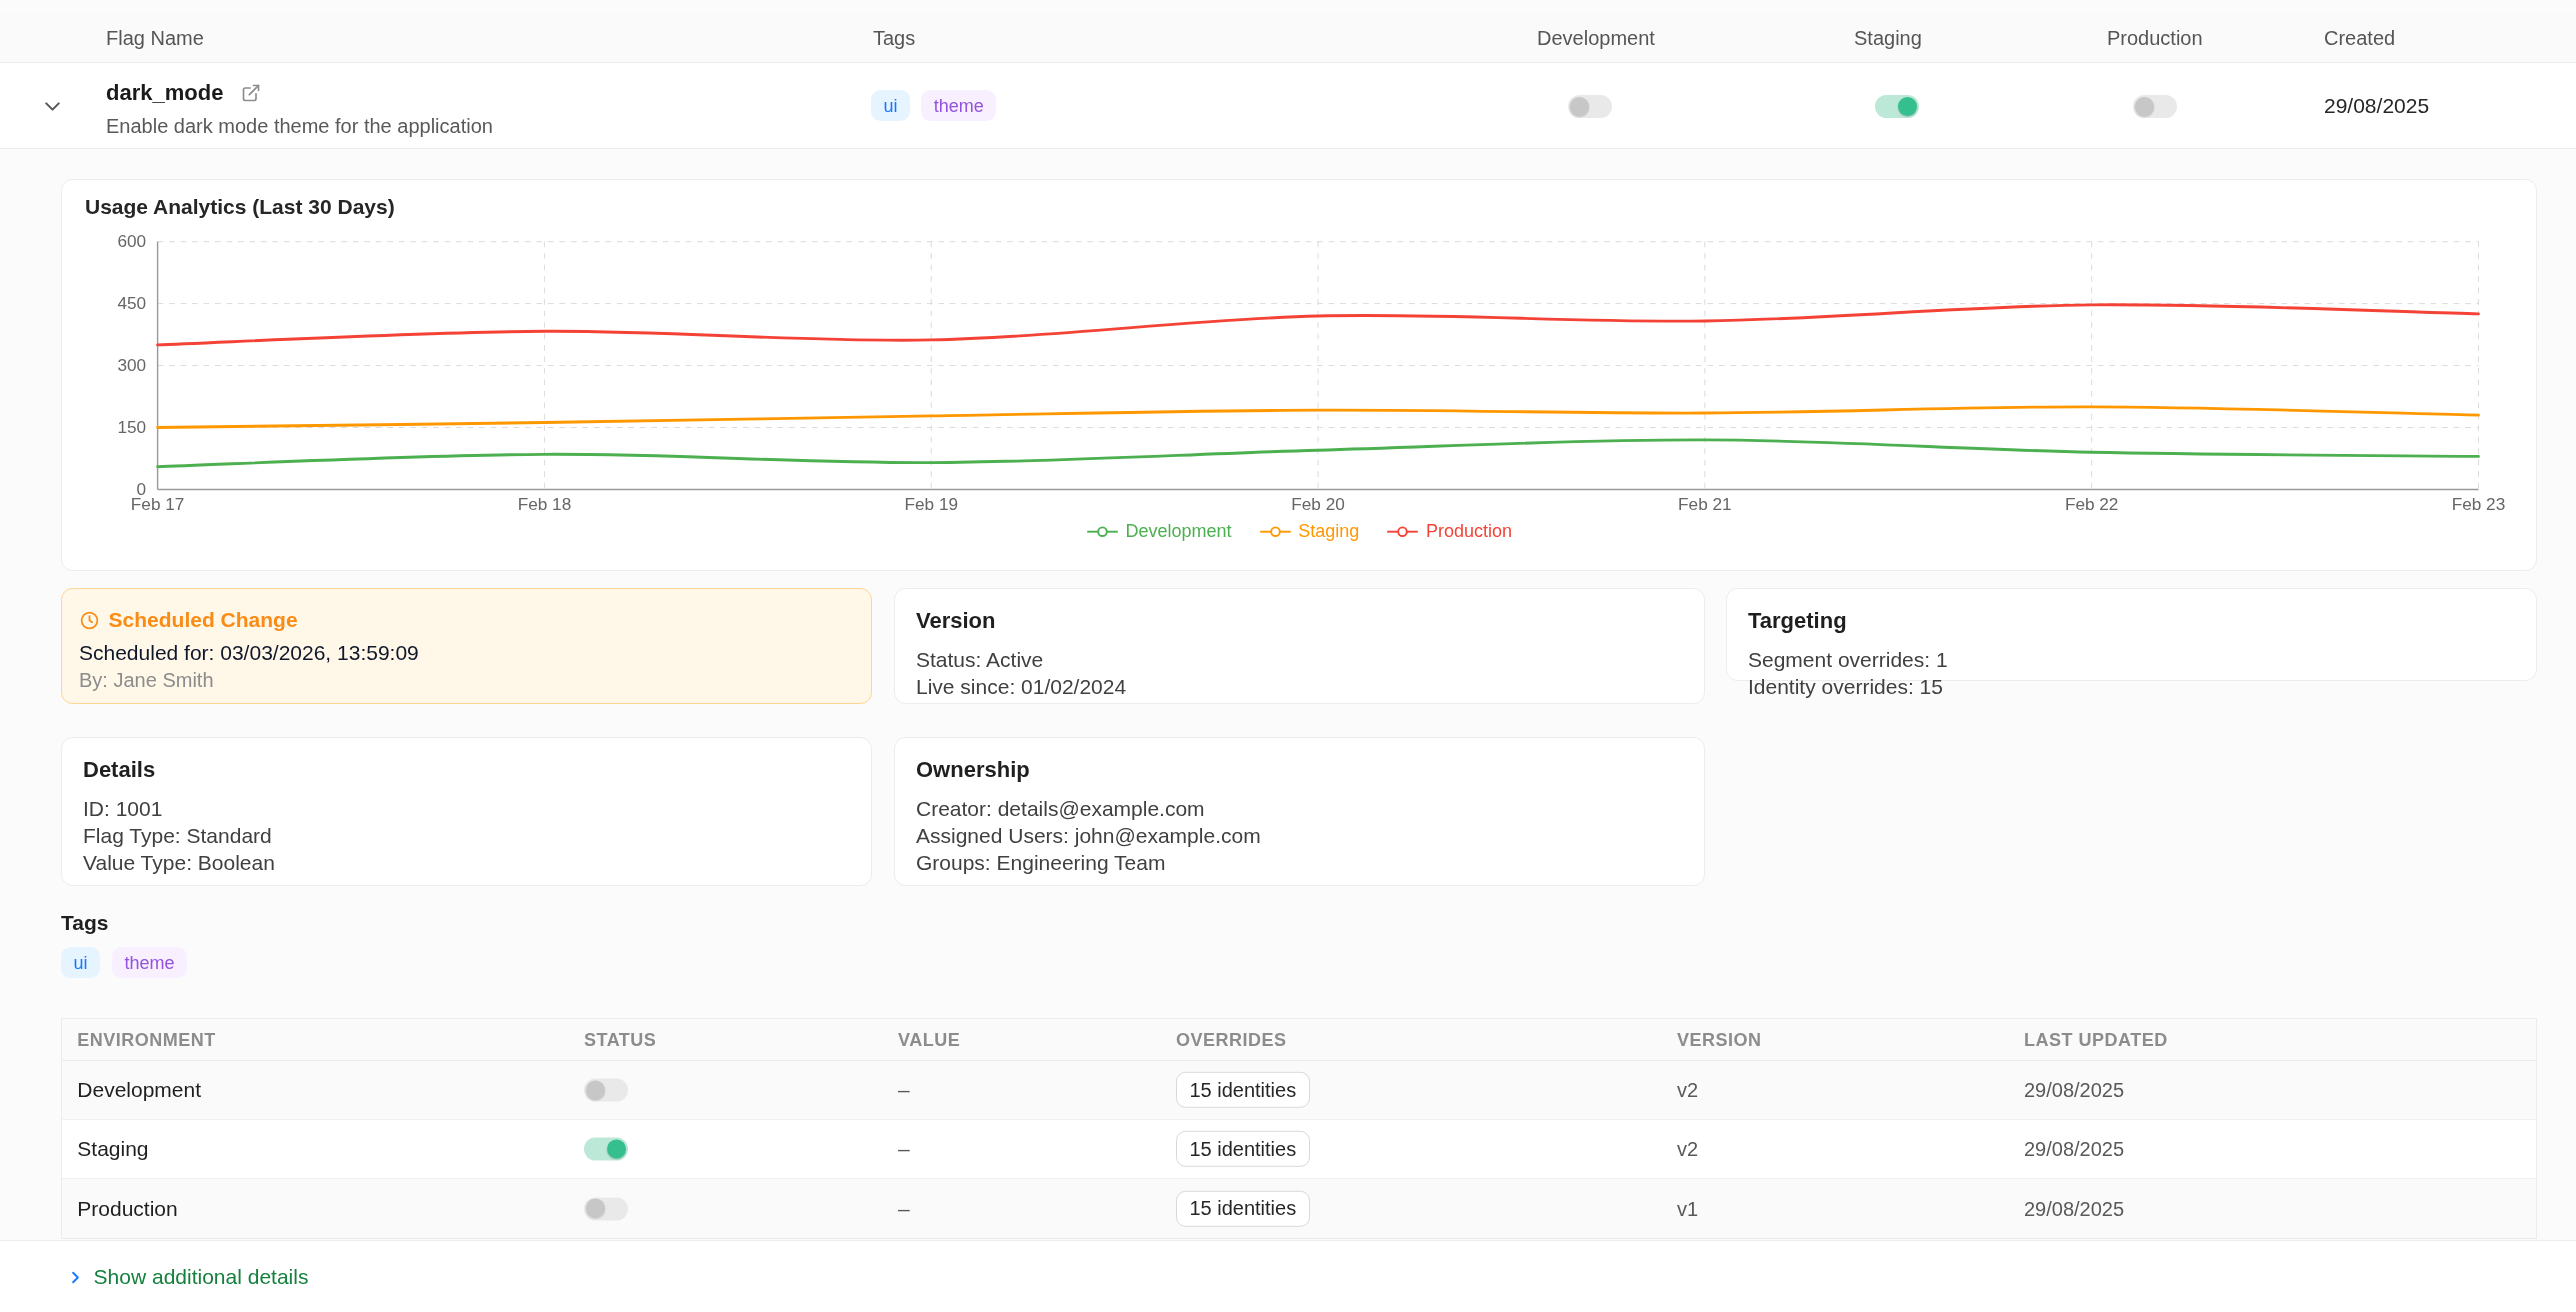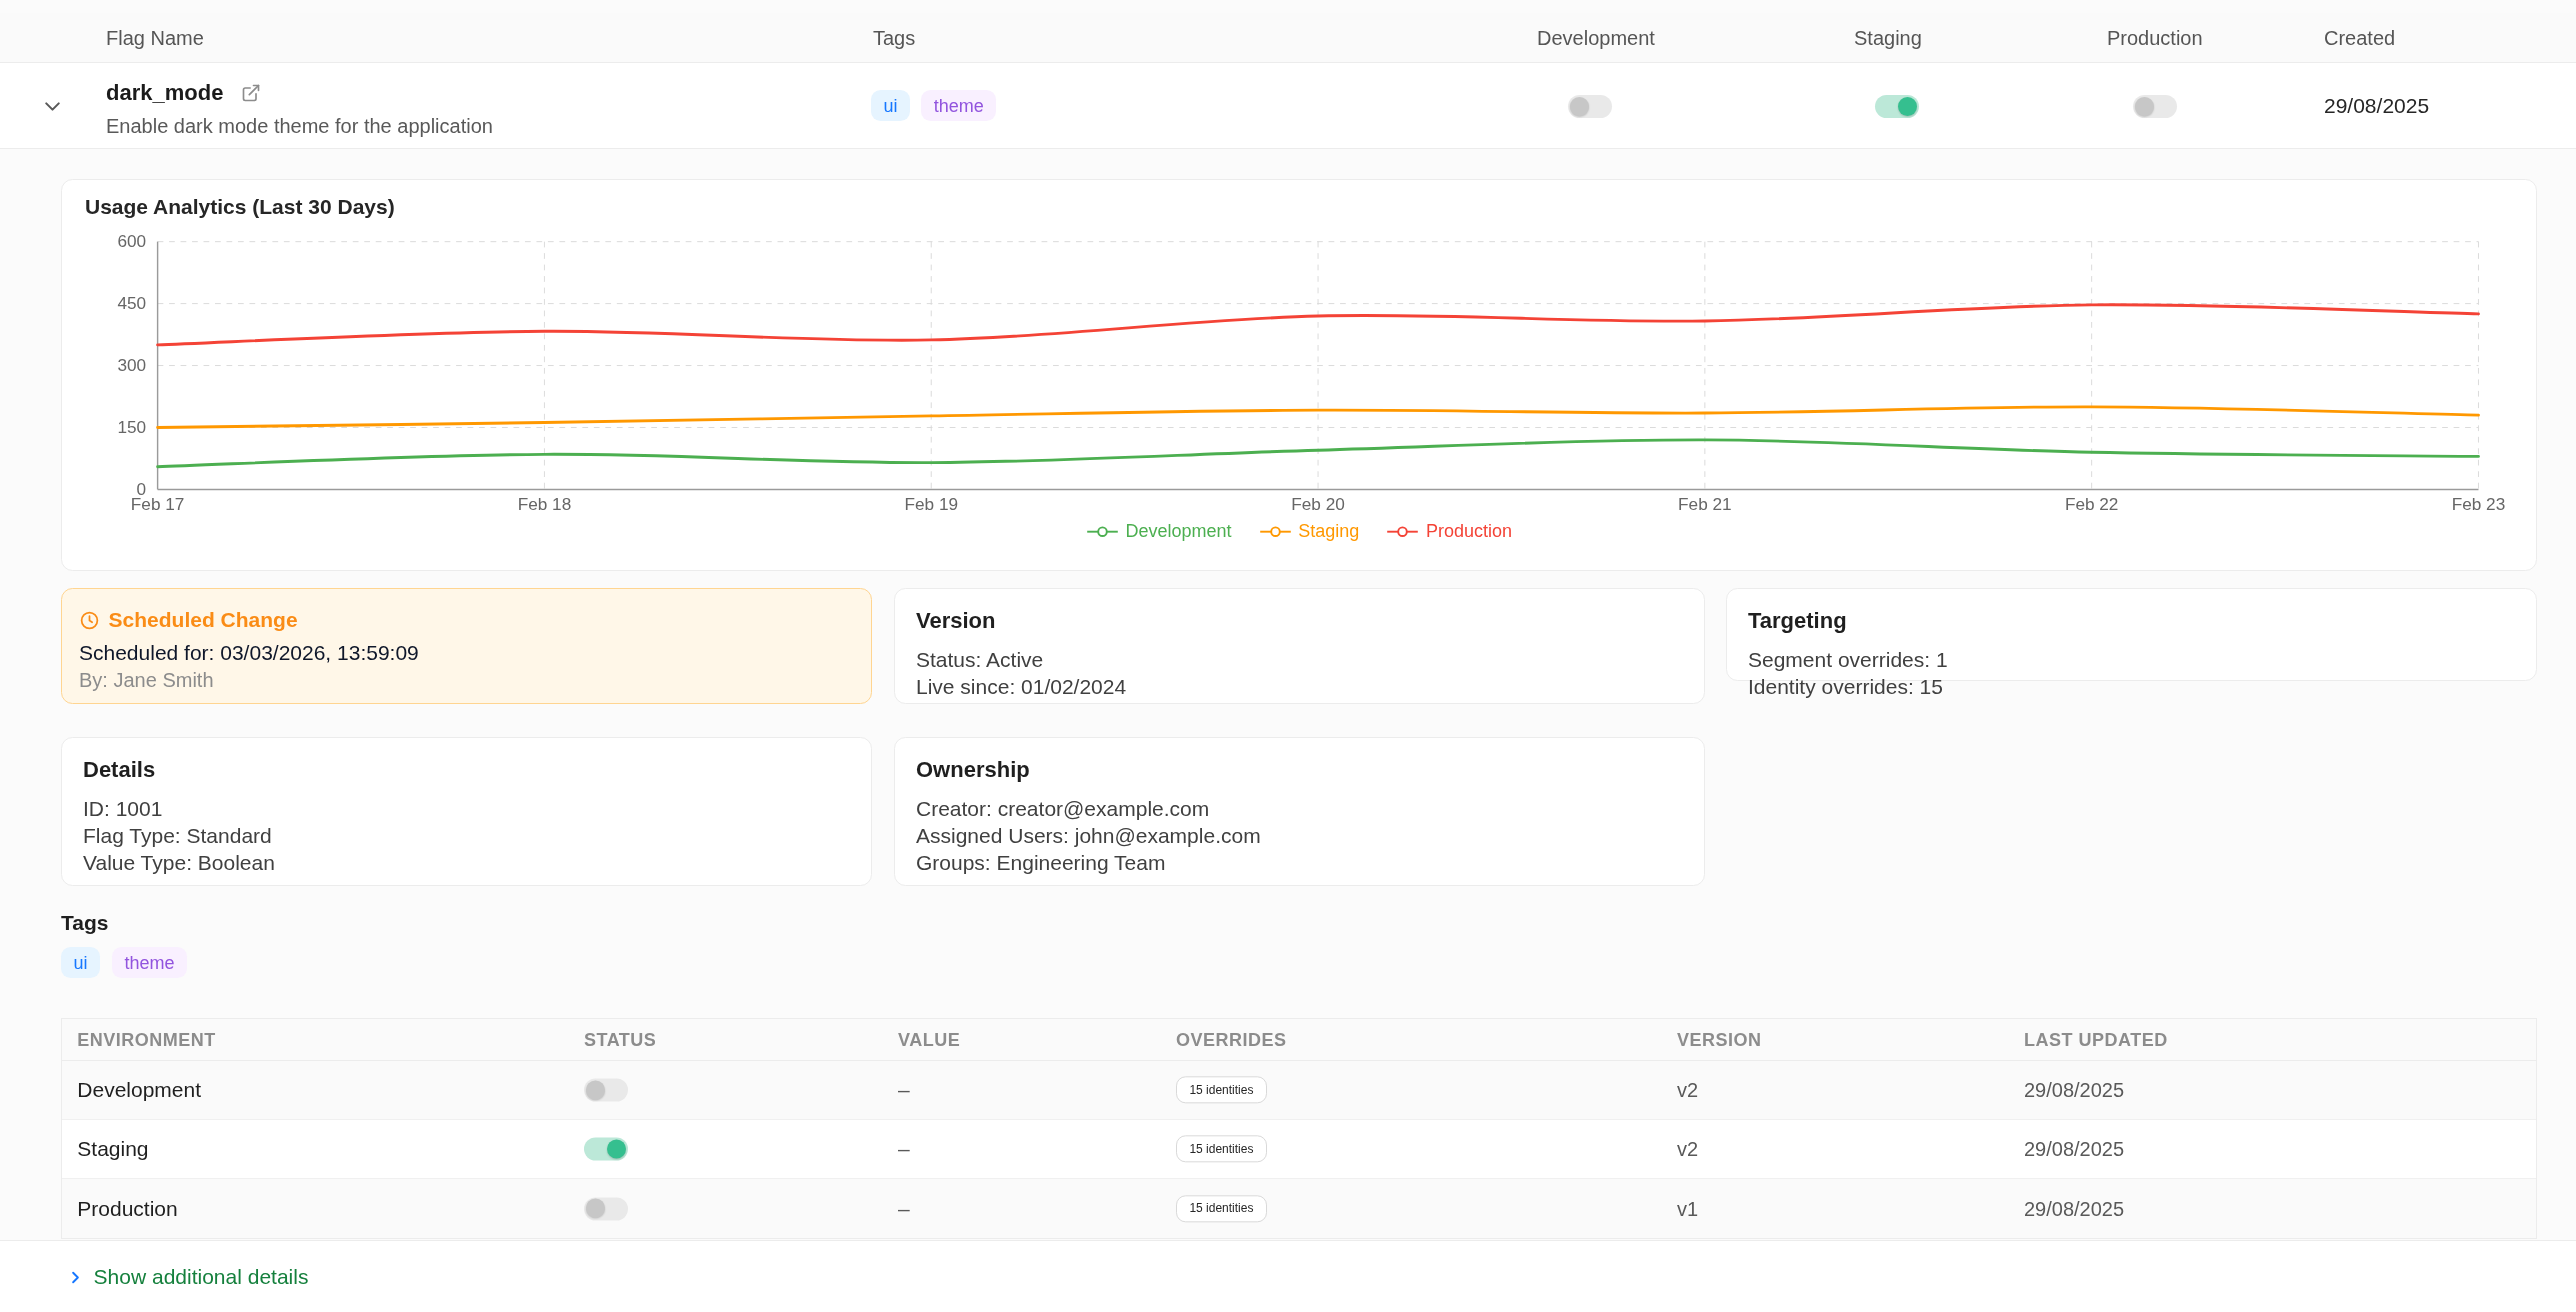--- a/index.html
+++ b/index.html
@@ -64,21 +64,21 @@
   
   .env-table{position:absolute;left:61px;top:1018px;width:2476px;background:#fff;border:1px solid #ececec}
   .env-head{position:relative;height:42px;background:#fafafa;border-bottom:1px solid #ececec}
   .eh{position:absolute;top:50%;transform:translateY(-50%);font-size:18px;font-weight:700;color:#8c8c8c;letter-spacing:0.5px;white-space:nowrap}
   .env-row{position:relative;height:59px;border-bottom:1px solid #f0f0f0;background:#fff}
   .env-row:last-child{border-bottom:none}
   .env-row.striped{background:#fafafa}
   .ec{position:absolute;top:50%;transform:translateY(-50%)}
   .env-name{font-size:21px;color:#1f1f1f}
   .env-val{font-size:21px;color:#595959}
-  .badge{font-size:12px;color:#262626;background:#fff;border:1px solid #d9d9d9;border-radius:9.6px;padding:5.7px 12.4px;white-space:nowrap}
+  .badge{font-size:20px;color:#262626;background:#fff;border:1px solid #d9d9d9;border-radius:9.6px;padding:5.7px 12.4px;white-space:nowrap}
   .env-ver,.env-date{font-size:20px;color:#595959}
   .sw-row{left:522px;top:50%;transform:translateY(-50%)}
 
   
   .footer-row{position:absolute;left:0;top:1240px;width:100%;height:73px;background:#fff;border-top:1px solid #ececec}
   .footer-link{position:absolute;left:66px;top:50%;transform:translateY(-50%);display:flex;align-items:center;gap:8.6px;color:#1677ff;cursor:pointer}
   .footer-link .txt{font-size:21px;color:#15803d}
 </style>
 </head>
 <body>
@@ -221,21 +221,21 @@
     <div class="card-lines">
       <div class="card-line">ID: 1001</div>
       <div class="card-line">Flag Type: Standard</div>
       <div class="card-line">Value Type: Boolean</div>
     </div>
   </div>
 
   <div class="card info-card pos-ownership">
     <div class="card-title">Ownership</div>
     <div class="card-lines">
-      <div class="card-line">Creator: creator@example.com</div>
+      <div class="card-line">Creator: details@example.com</div>
       <div class="card-line">Assigned Users: john@example.com</div>
       <div class="card-line">Groups: Engineering Team</div>
     </div>
   </div>
 
   <div class="tags-section-title">Tags</div>
   <div class="tags-section-pills">
     <span class="pill pill-blue">ui</span>
     <span class="pill pill-purple">theme</span>
   </div>

